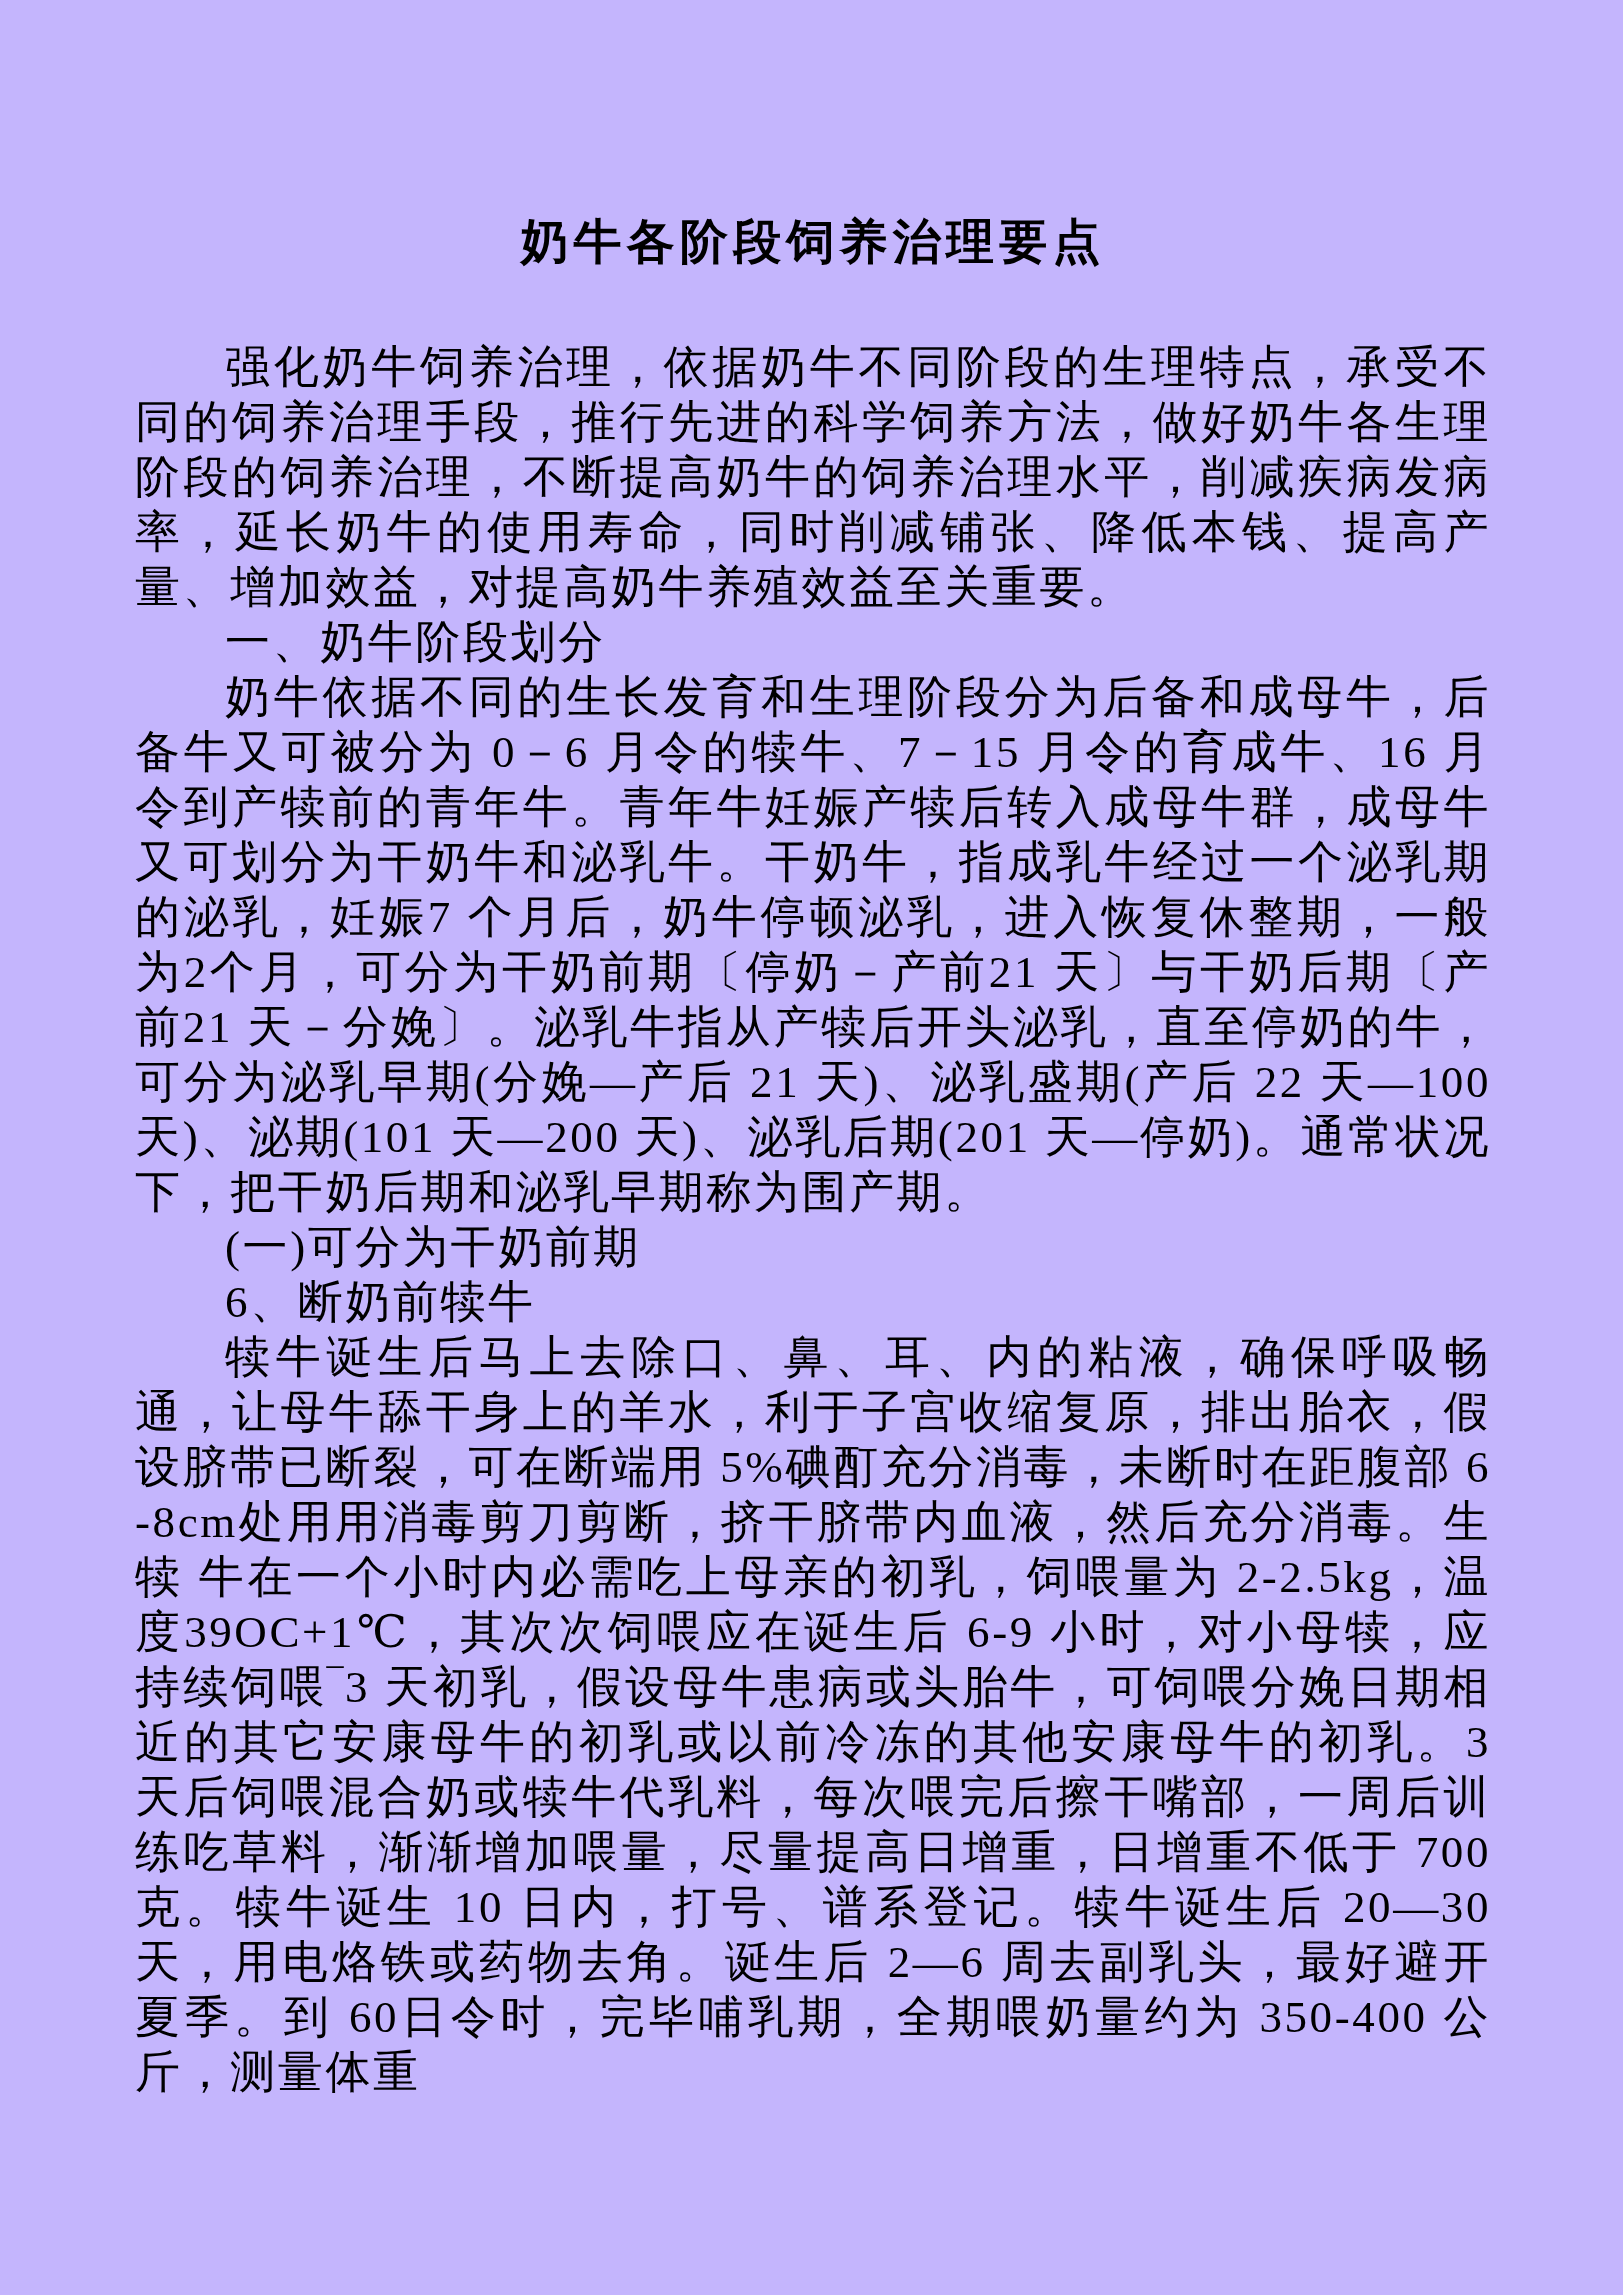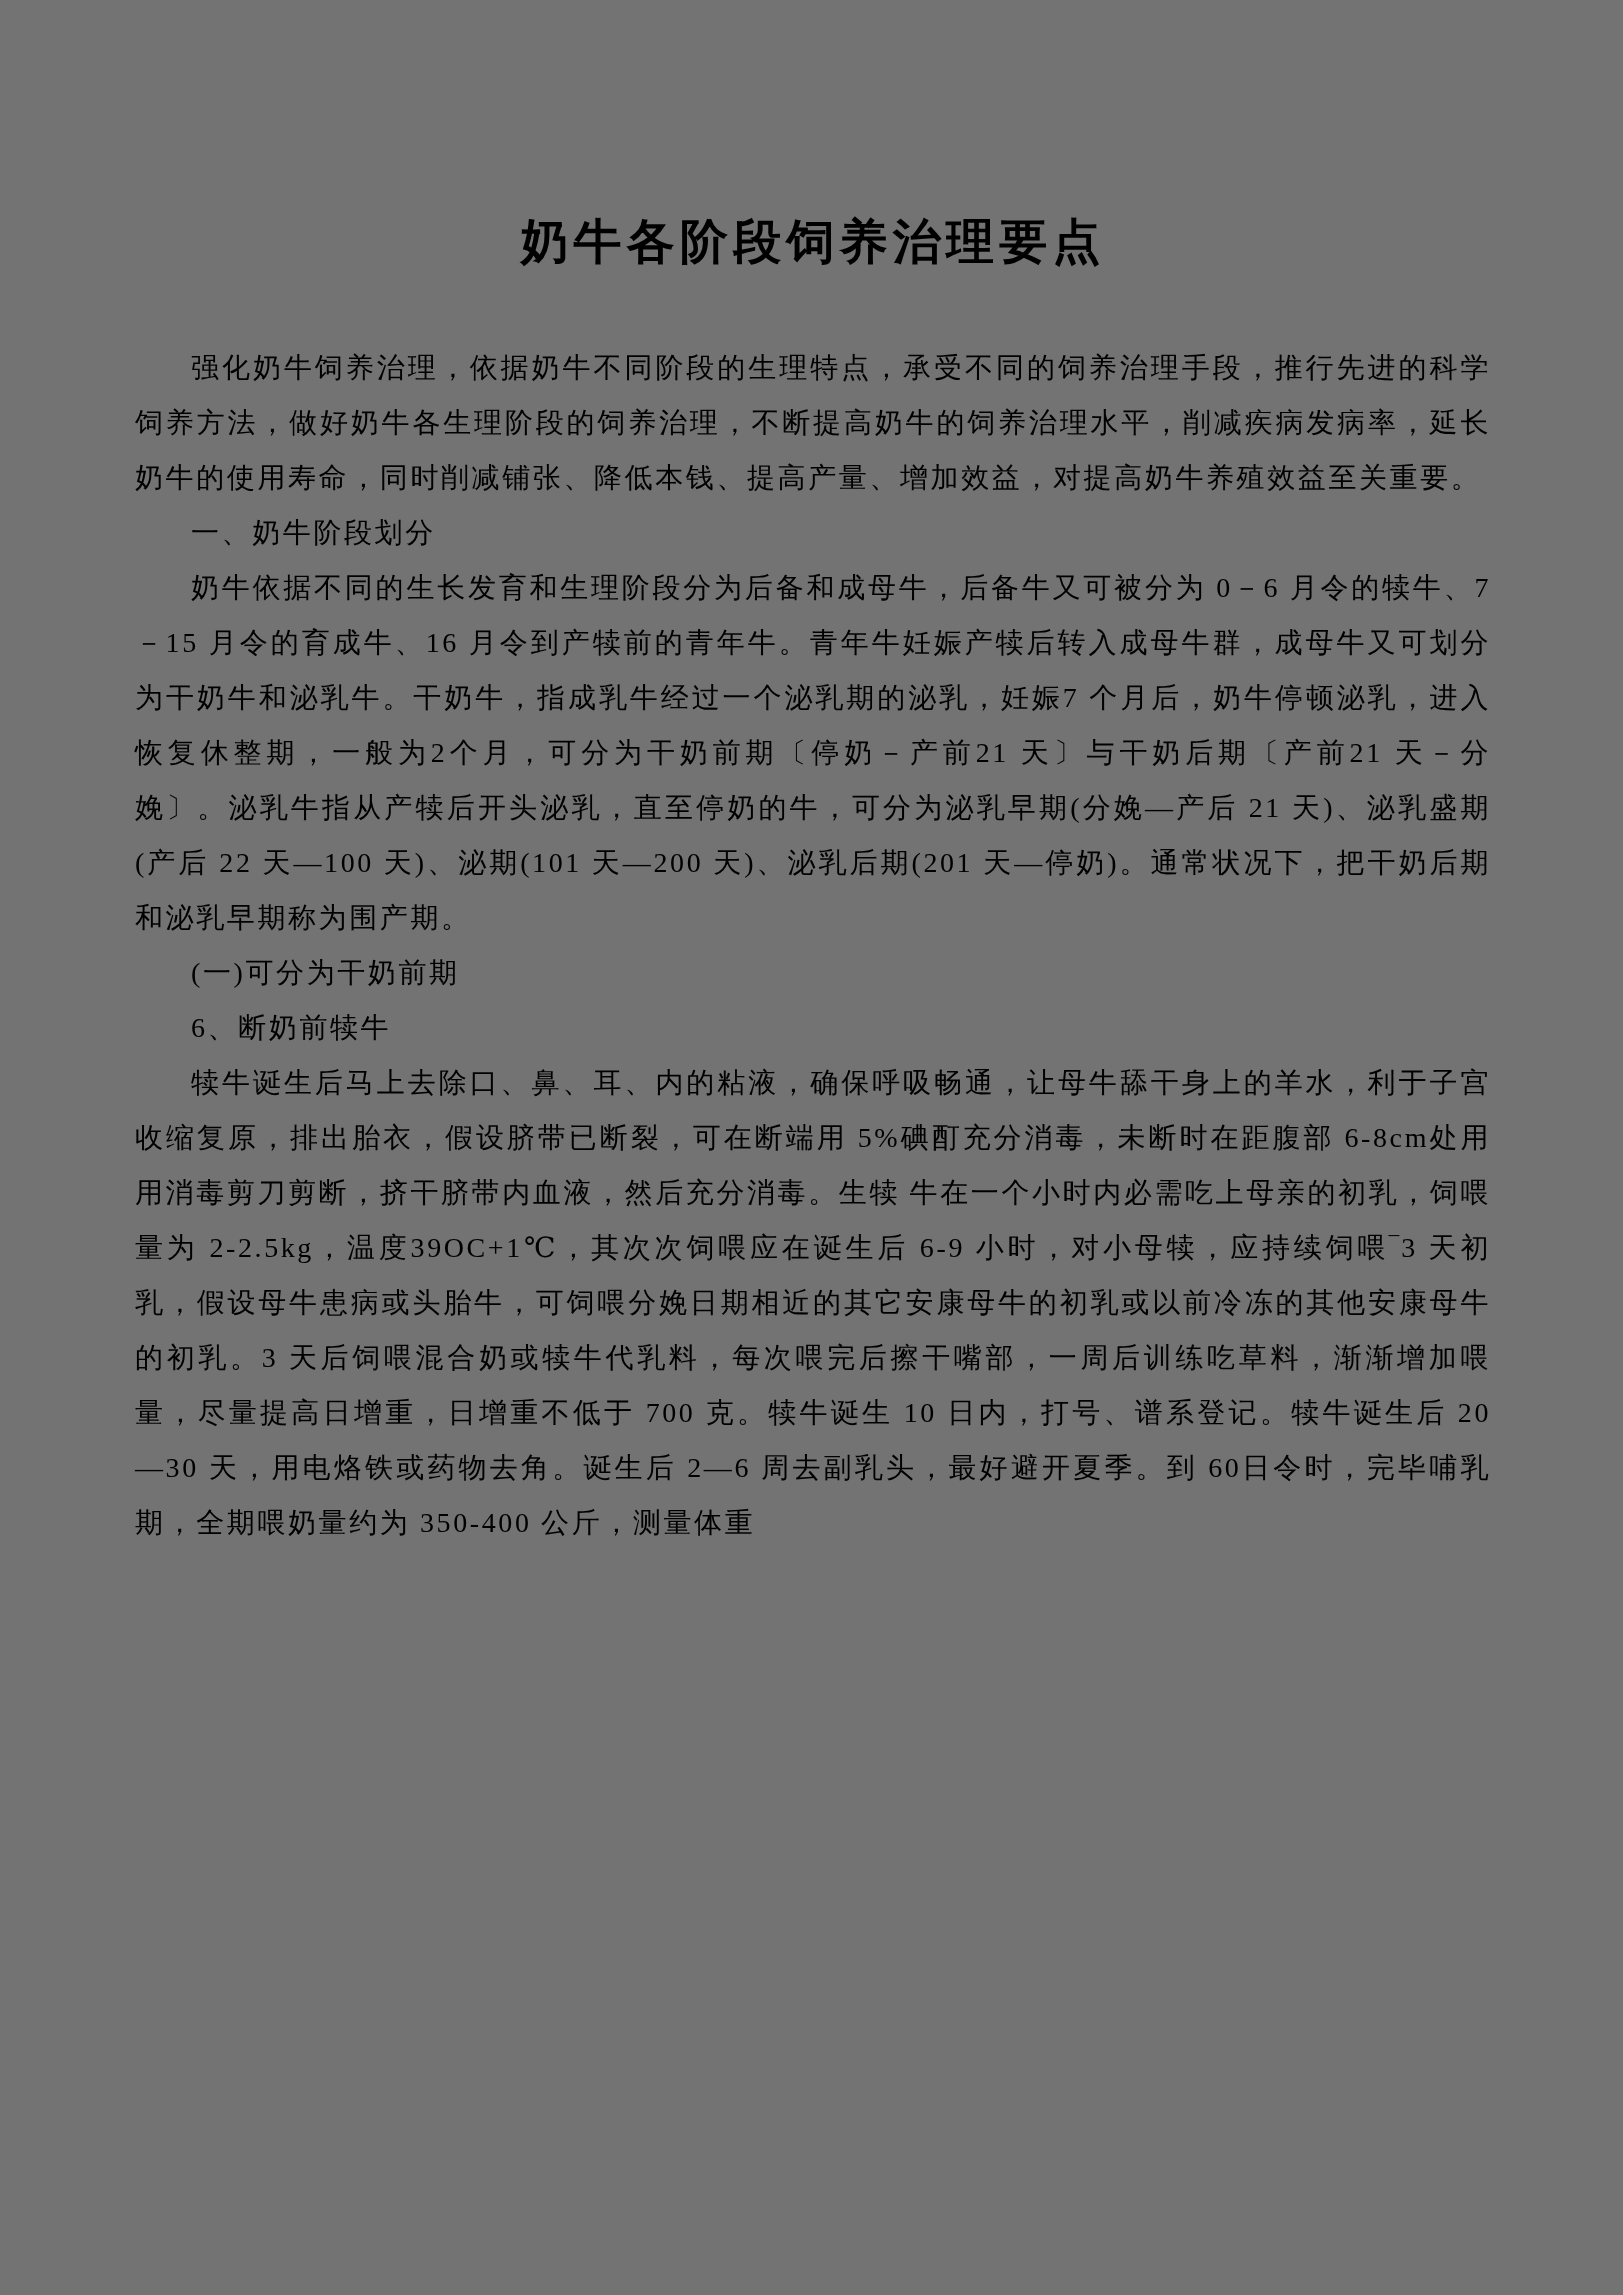--- a/index.html
+++ b/index.html
@@ -11,35 +11,35 @@
     width: 1623px;
     height: 2295px;
     overflow: hidden;
     color: #000000;
   }
   .page {
     box-sizing: border-box;
     width: 1623px;
     height: 2295px;
     padding: 212px 132px 0 135px;
-    background: #737373;
+    background: #c4b5fd;
   }
   .doc-title {
     margin: 0 0 68px 0;
     font-family: "Liberation Sans", "DejaVu Sans", sans-serif;
     font-weight: 600;
     font-size: 48px;
     line-height: 1.25;
     letter-spacing: 5.2px;
     text-align: center;
     color: #000000;
   }
   .doc-body {
     font-family: "Liberation Serif", "DejaVu Serif", serif;
-    font-size: 28px;
+    font-size: 45px;
     line-height: 55px;
     letter-spacing: 2.6px;
     text-align: justify;
     color: #000000;
   }
   .para {
     margin: 0;
     padding: 0;
     text-indent: 2em;
     word-break: break-all;

